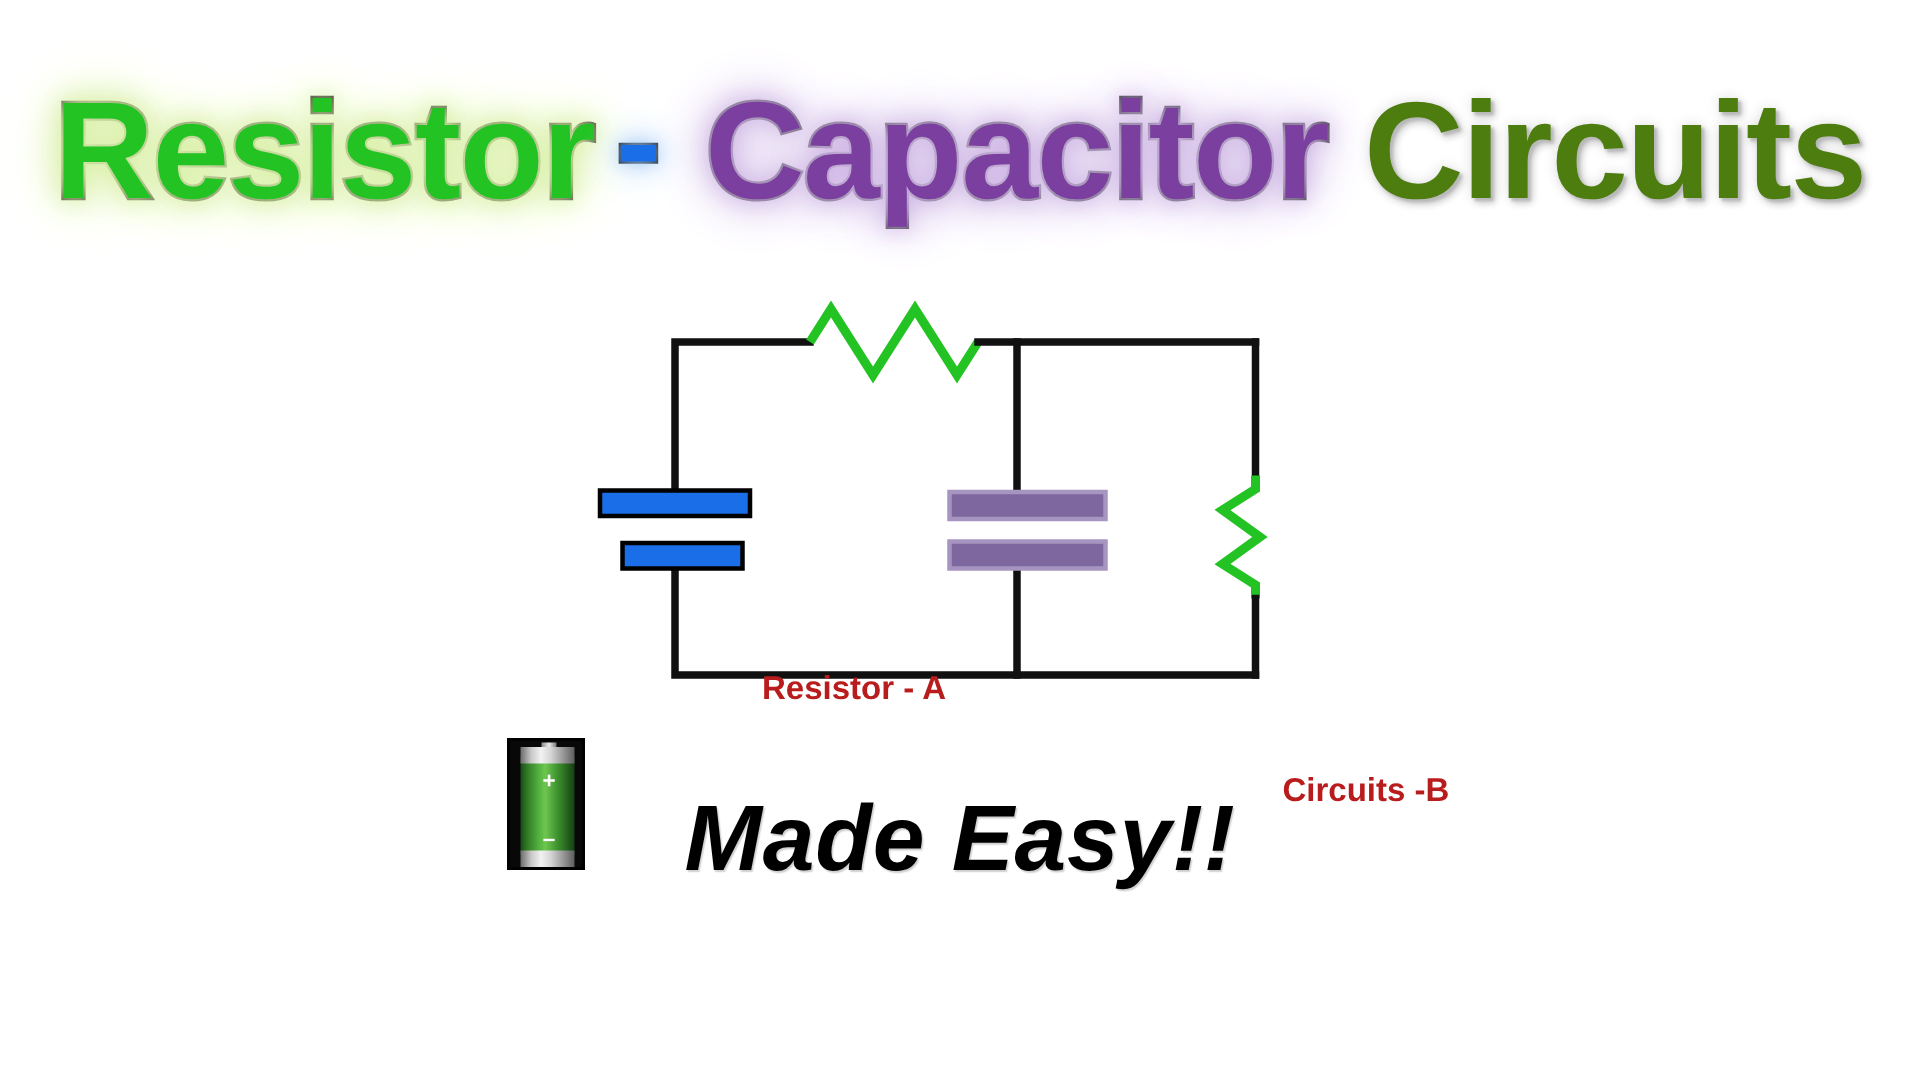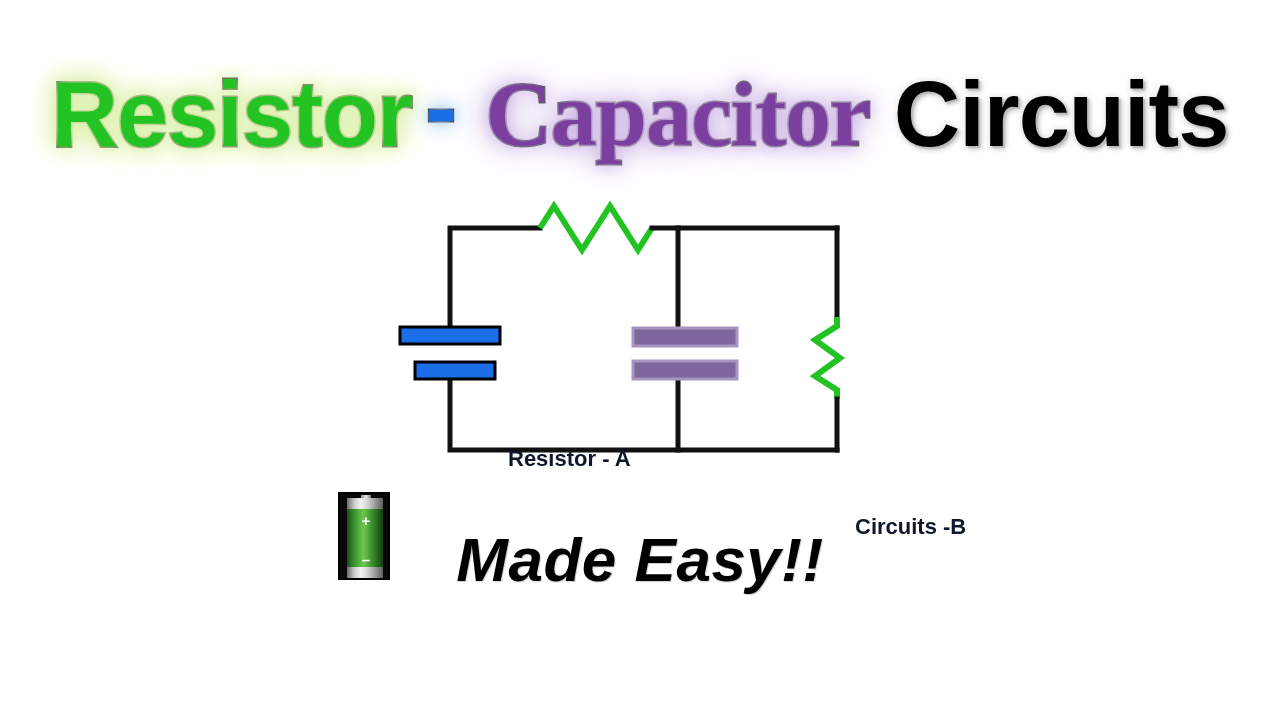--- a/index.html
+++ b/index.html
@@ -12,21 +12,21 @@
     height: 720px;
     position: relative;
     overflow: hidden;
     font-family: "Liberation Sans", sans-serif;
   }
 
   
   #title-bar {
     position: absolute;
     left: 0;
-    top: 59px;
+    top: 46px;
     width: 1280px;
     height: 110px;
     display: flex;
     align-items: center;
     justify-content: center;
     white-space: nowrap;
   }
   .title-word {
     font-size: 92px;
     font-weight: bold;
@@ -53,24 +53,23 @@
     top: -6px;
   }
   .tw-capacitor {
     color: #7b3fa0;
     -webkit-text-stroke: 3px #000000;
     paint-order: stroke fill;
     text-shadow:
       0 0 14px #cbb0e2, 0 0 26px #d3bce7,
       0 0 38px #ded0ee, 0 0 50px #e9e0f4;
     margin-left: 16px;
-    font-family: Liberation Serif, serif;
   }
   .tw-circuits {
-    color: #000000;
+    color: #4d7c0f;
     margin-left: 24px;
     text-shadow:
       2px 2px 2px #b8b8b8, 3px 3px 5px #cfcfcf,
       0 0 9px #dddddd;
   }
 
   
   #circuit-area {
     position: absolute;
     left: 0;
@@ -159,21 +158,21 @@
   }
   .bat-plus { top: 19px; font-size: 15px; }
   .bat-minus { top: 58px; font-size: 15px; }
 
   
   .circuit-label {
     position: absolute;
     font-family: "Liberation Sans", sans-serif;
     font-weight: bold;
     font-size: 22px;
-    color: #0f172a;
+    color: #b91c1c;
     white-space: nowrap;
   }
   #label-resistor-a { left: 508px; top: 266px; }
   #label-resistor-b { left: 855px; top: 334px; }
 
   
   #made-easy {
     position: absolute;
     left: 0;
     top: 524px;

